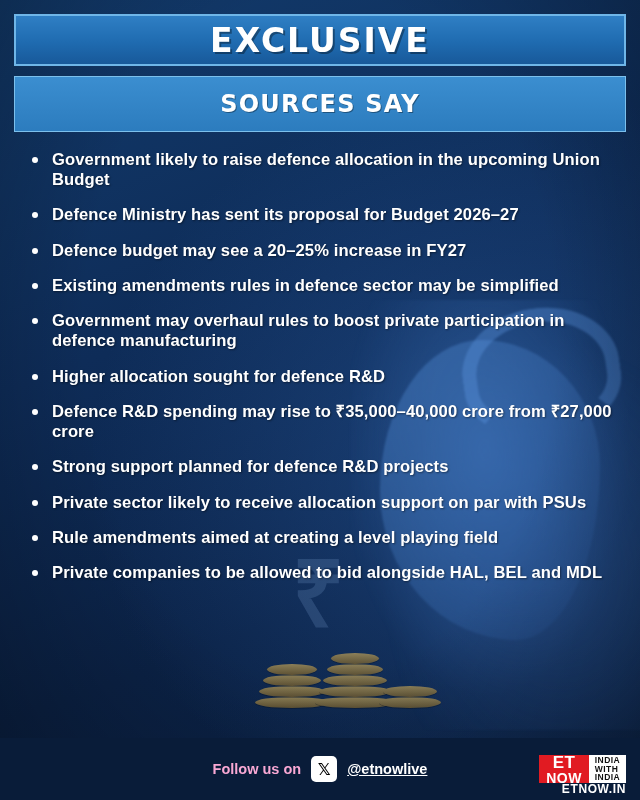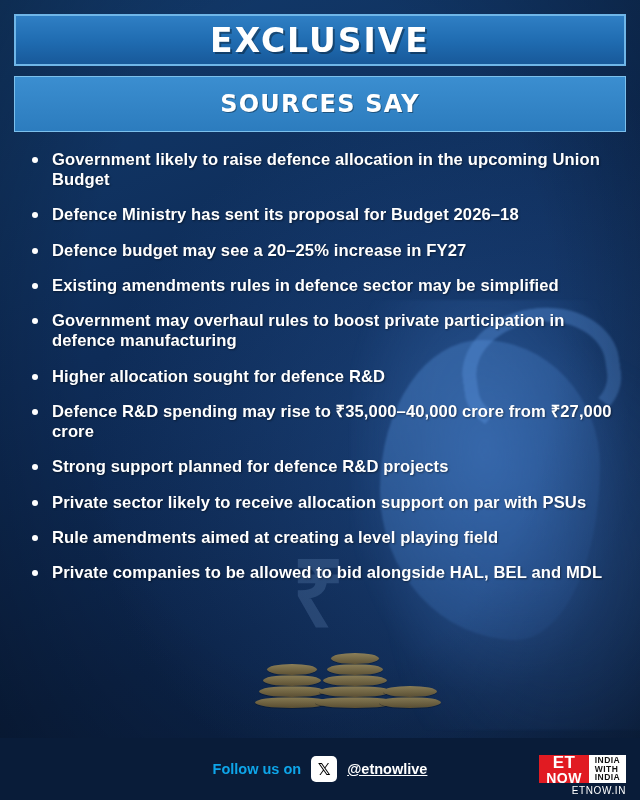--- a/index.html
+++ b/index.html
@@ -110,21 +110,21 @@
 
   
   .footer {
     position:absolute; left:0; right:0; bottom:0; z-index:4;
     height:62px;
     background:#091c39;
     display:flex; align-items:center; justify-content:center;
     gap:10px;
   }
   .footer .follow {
-    color:#0ea5e9; font-size:14.5px; font-weight:bold;
+    color:#f9a8d4; font-size:14.5px; font-weight:bold;
   }
   .x-badge {
     width:26px; height:26px; border-radius:5px; background:#ffffff;
     display:flex; align-items:center; justify-content:center;
     color:#000; font-size:16px; font-weight:bold;
     font-family:"DejaVu Sans", sans-serif;
   }
   .handle { color:#ffffff; font-size:14.5px; font-weight:bold;text-decoration:underline; }
   .et-logo {
     position:absolute; right:14px; top:50%; transform:translateY(-50%);
@@ -138,21 +138,21 @@
   .et-mark .et { font-size:17px; font-weight:bold; letter-spacing:.5px; }
   .et-mark .now { font-size:14px; font-weight:bold; letter-spacing:.5px; }
   .et-right {
     background:#ffffff; color:#111; padding:3px 6px;
     display:flex; flex-direction:column; justify-content:center;
     line-height:1.04;
   }
   .et-right span { font-size:8.5px; font-weight:bold; letter-spacing:.4px; }
   .et-url {
     position:absolute; right:14px; bottom:4px;
-    color:#ffffff; font-size:10px; font-weight:normal; letter-spacing:.6px;padding-left:16px;
+    color:#ffffff; font-size:12px; font-weight:bold; letter-spacing:.6px;padding-left:16px;
   }
 </style>
 </head>
 <body>
 
 <div class="card">
 
   <div class="bg-art">
     <div class="bull"></div>
     <div class="rupee">₹</div>
@@ -175,21 +175,21 @@
   <div class="exclusive-bar">
     <div class="txt">EXCLUSIVE</div>
   </div>
 
   <div class="sources-bar">
     <div class="txt">SOURCES SAY</div>
   </div>
 
   <ul class="points">
     <li><span class="dot"></span><span>Government likely to raise defence allocation in the upcoming Union Budget</span></li>
-    <li><span class="dot"></span><span>Defence Ministry has sent its proposal for Budget 2026–18</span></li>
+    <li><span class="dot"></span><span>Defence Ministry has sent its proposal for Budget 2026–27</span></li>
     <li><span class="dot"></span><span>Defence budget may see a 20–25% increase in FY27</span></li>
     <li><span class="dot"></span><span>Existing amendments rules in defence sector may be simplified</span></li>
     <li><span class="dot"></span><span>Government may overhaul rules to boost private participation in defence manufacturing</span></li>
     <li><span class="dot"></span><span>Higher allocation sought for defence R&amp;D</span></li>
     <li><span class="dot"></span><span>Defence R&amp;D spending may rise to ₹35,000–40,000 crore from ₹27,000 crore</span></li>
     <li><span class="dot"></span><span>Strong support planned for defence R&amp;D projects</span></li>
     <li><span class="dot"></span><span>Private sector likely to receive allocation support on par with PSUs</span></li>
     <li><span class="dot"></span><span>Rule amendments aimed at creating a level playing field</span></li>
     <li><span class="dot"></span><span>Private companies to be allowed to bid alongside HAL, BEL and MDL</span></li>
   </ul>

